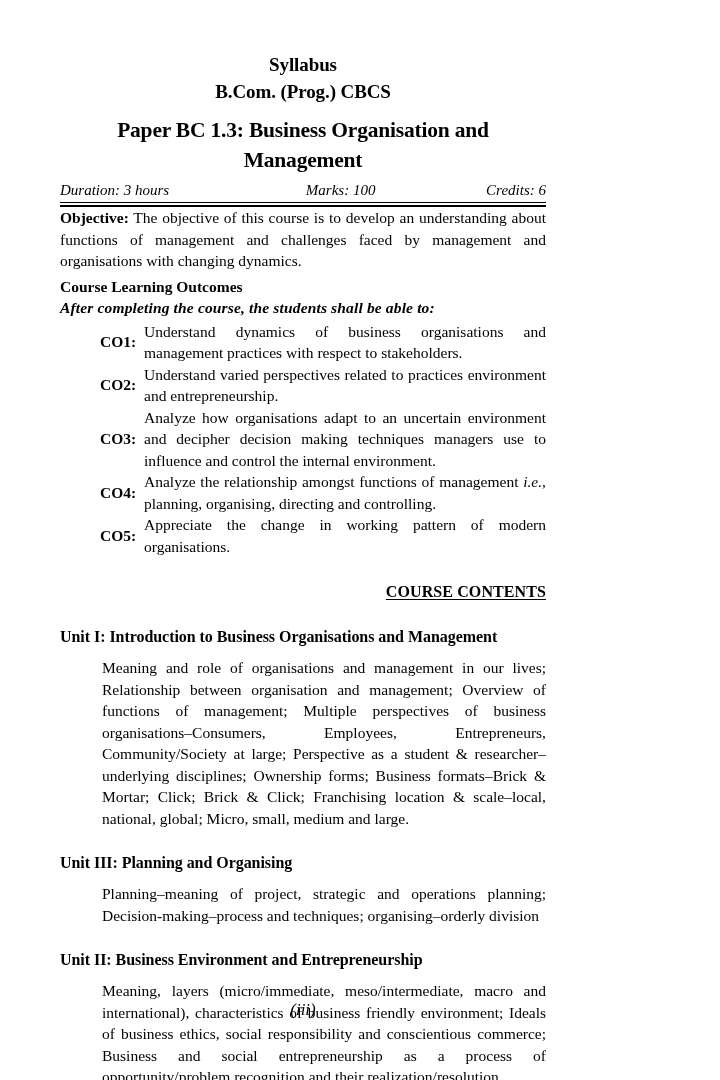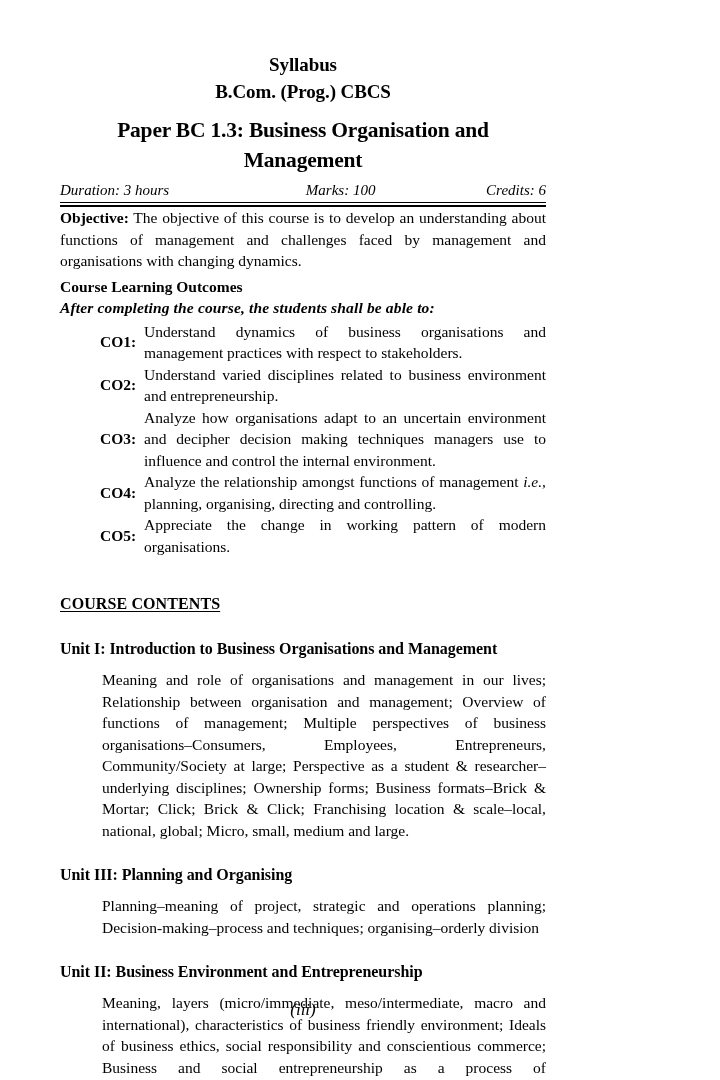--- a/index.html
+++ b/index.html
@@ -110,25 +110,25 @@
   }
   .co-text {
     flex: 1 1 auto;
     text-align: justify;
     text-justify: inter-word;
   }
   .co-text.lastline { text-align-last: left; }
 
   
   .contents-head {
-    text-align: left;
+    text-align: right;
     font-weight: bold;
     font-size: 16px;
     line-height: 22px;
-    margin-top: 36px;
+    margin-top: 24px;
     letter-spacing: 0.1px;
   }
   .contents-head span {
     text-decoration: underline;
     text-underline-offset: 2px;
   }
 
   .unit-head {
     font-weight: bold;
     font-size: 16px;
@@ -181,21 +181,21 @@
 
   <div class="co-list">
 
     <div class="co-item">
       <div class="co-label">CO1:</div>
       <div class="co-text">Understand dynamics of business organisations and management practices with respect to stakeholders.</div>
     </div>
 
     <div class="co-item">
       <div class="co-label">CO2:</div>
-      <div class="co-text">Understand varied disciplines related to business environment and entrepreneurship.</div>
+      <div class="co-text">Understand varied perspectives related to practices environment and entrepreneurship.</div>
     </div>
 
     <div class="co-item">
       <div class="co-label">CO3:</div>
       <div class="co-text lastline">Analyze how organisations adapt to an uncertain environment and decipher decision making techniques managers use to influence and control the internal environment.</div>
     </div>
 
     <div class="co-item">
       <div class="co-label">CO4:</div>
       <div class="co-text lastline"><span>Analyze the relationship amongst functions of management </span><span class="i">i.e.,</span><span> planning, organising, directing and controlling.</span></div>

